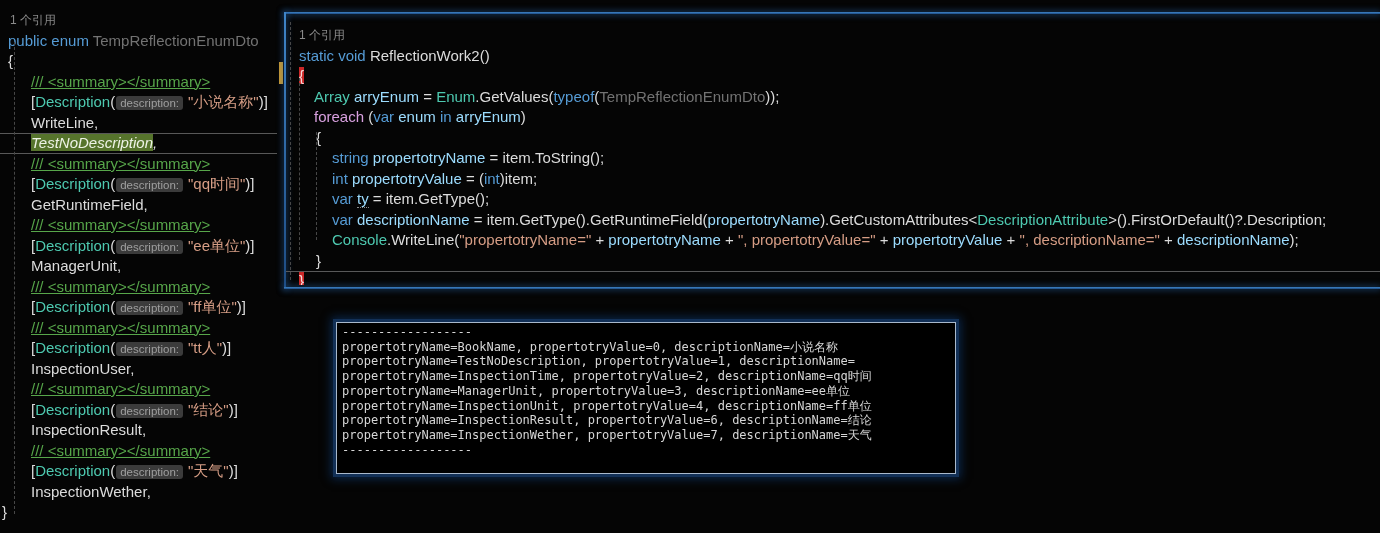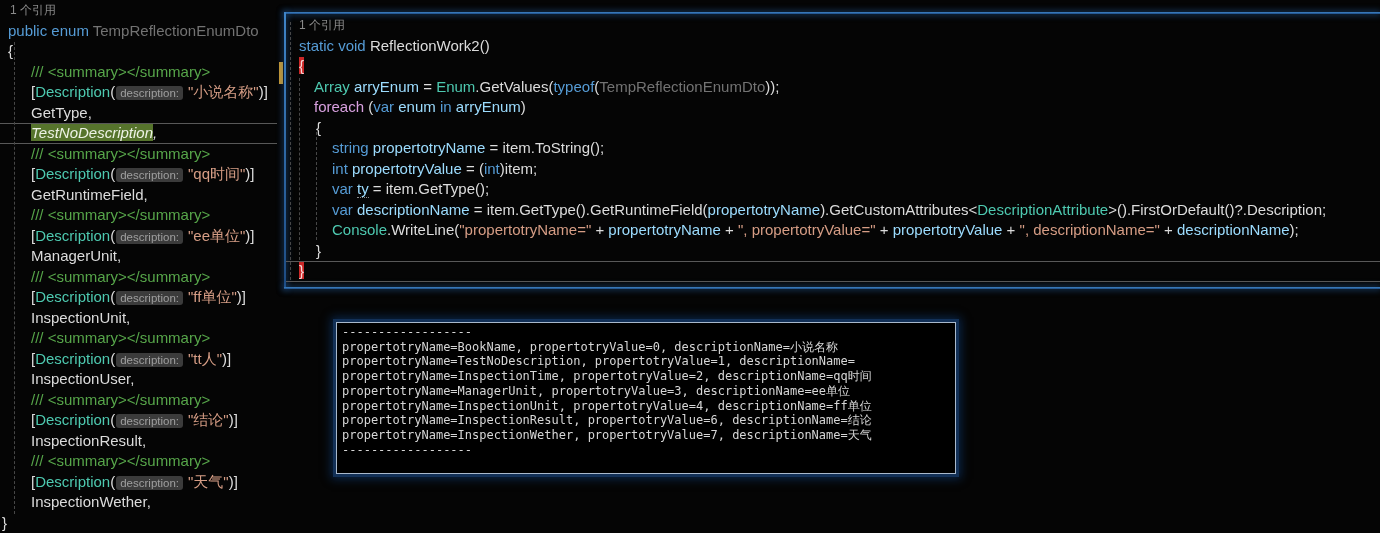--- a/index.html
+++ b/index.html
@@ -1,29 +1,29 @@
 <!DOCTYPE html>
 <html><head>
 <meta charset="utf-8">
 <style>
   html,body{margin:0;padding:0;background:#000;}
   #stage{position:relative;width:1380px;height:533px;background:#050505;overflow:hidden;
          font-family:"Liberation Sans",sans-serif;font-size:15px;color:#dcdcdc;}
   .code-pane{position:absolute;}
   .code-line{white-space:pre;height:20.5px;line-height:20.5px;}
-  .lens-line{font-size:12px;}
+  .lens-line{font-size:12px;margin-top:10px;}
   .lens-line span{color:#8a8a8a;}
   .t-kw{color:#569cd6;}
   .t-ctrl{color:#d8a0df;}
   .t-type{color:#4ec9b0;}
   .t-enumtype{color:#737373;}
   .t-var{color:#9cdcfe;}
   .t-varul{color:#9cdcfe;border-bottom:1px dotted #8a8a8a;}
   .t-str{color:#d69d85;}
-  .t-cmt{color:#57a64a;}
+  .t-cmt{color:#57a64a;text-decoration:underline;}
   .t-txt{color:#dcdcdc;}
   .t-lens{color:#8a8a8a;}
   .t-hint{background:#3b3b3b;color:#9f9f9f;font-size:11.5px;padding:1px 4px;
           border-radius:3px;margin-right:5px;margin-left:1px;}
   .t-hlgreen{background:#56742c;color:#eef3e6;}
   .t-hlred{background:#cb2727;color:#f4d7d7;}
   .current-row{box-shadow:inset 0 1px 0 #585858, inset 0 -1px 0 #585858;}
   .indent-guide{position:absolute;width:0;border-left:1px dashed #474747;}
   .peek-border{position:absolute;background:linear-gradient(180deg,#3f85c8,#1d4b82);
                box-shadow:0 0 6px 1px rgba(40,105,180,0.55);}
@@ -39,31 +39,30 @@
 <body>
 
 <div id="stage">
 
   <div id="left-code" class="code-pane" style="left:0;top:0;width:277px;height:533px;">
       <div class="code-line lens-line" style="padding-left: 10px;"><span class="t-lens">1 个引用</span></div>
       <div class="code-line" style="padding-left: 8px;"><span class="t-kw">public enum </span><span class="t-enumtype">TempReflectionEnumDto</span></div>
       <div class="code-line" style="padding-left: 8px;"><span class="t-txt">{</span></div>
       <div class="code-line" style="padding-left: 31px;"><span class="t-cmt">/// &lt;summary&gt;&lt;/summary&gt;</span></div>
       <div class="code-line" style="padding-left: 31px;"><span class="t-txt">[</span><span class="t-type">Description</span><span class="t-txt">(</span><span class="t-hint">description:</span><span class="t-str">"小说名称"</span><span class="t-txt">)]</span></div>
-      <div class="code-line" style="padding-left: 31px;"><span class="t-txt">GetType,</span></div>
+      <div class="code-line" style="padding-left: 31px;"><span class="t-txt">WriteLine,</span></div>
       <div class="code-line current-row" style="padding-left: 31px; font-style: italic;"><span class="t-hlgreen">TestNoDescription</span><span class="t-txt">,</span></div>
       <div class="code-line" style="padding-left: 31px;"><span class="t-cmt">/// &lt;summary&gt;&lt;/summary&gt;</span></div>
       <div class="code-line" style="padding-left: 31px;"><span class="t-txt">[</span><span class="t-type">Description</span><span class="t-txt">(</span><span class="t-hint">description:</span><span class="t-str">"qq时间"</span><span class="t-txt">)]</span></div>
       <div class="code-line" style="padding-left: 31px;"><span class="t-txt">GetRuntimeField,</span></div>
       <div class="code-line" style="padding-left: 31px;"><span class="t-cmt">/// &lt;summary&gt;&lt;/summary&gt;</span></div>
       <div class="code-line" style="padding-left: 31px;"><span class="t-txt">[</span><span class="t-type">Description</span><span class="t-txt">(</span><span class="t-hint">description:</span><span class="t-str">"ee单位"</span><span class="t-txt">)]</span></div>
       <div class="code-line" style="padding-left: 31px;"><span class="t-txt">ManagerUnit,</span></div>
       <div class="code-line" style="padding-left: 31px;"><span class="t-cmt">/// &lt;summary&gt;&lt;/summary&gt;</span></div>
       <div class="code-line" style="padding-left: 31px;"><span class="t-txt">[</span><span class="t-type">Description</span><span class="t-txt">(</span><span class="t-hint">description:</span><span class="t-str">"ff单位"</span><span class="t-txt">)]</span></div>
-      <div class="code-line" style="padding-left: 31px;"><span class="t-txt">InspectionUnit,</span></div>
       <div class="code-line" style="padding-left: 31px;"><span class="t-cmt">/// &lt;summary&gt;&lt;/summary&gt;</span></div>
       <div class="code-line" style="padding-left: 31px;"><span class="t-txt">[</span><span class="t-type">Description</span><span class="t-txt">(</span><span class="t-hint">description:</span><span class="t-str">"tt人"</span><span class="t-txt">)]</span></div>
       <div class="code-line" style="padding-left: 31px;"><span class="t-txt">InspectionUser,</span></div>
       <div class="code-line" style="padding-left: 31px;"><span class="t-cmt">/// &lt;summary&gt;&lt;/summary&gt;</span></div>
       <div class="code-line" style="padding-left: 31px;"><span class="t-txt">[</span><span class="t-type">Description</span><span class="t-txt">(</span><span class="t-hint">description:</span><span class="t-str">"结论"</span><span class="t-txt">)]</span></div>
       <div class="code-line" style="padding-left: 31px;"><span class="t-txt">InspectionResult,</span></div>
       <div class="code-line" style="padding-left: 31px;"><span class="t-cmt">/// &lt;summary&gt;&lt;/summary&gt;</span></div>
       <div class="code-line" style="padding-left: 31px;"><span class="t-txt">[</span><span class="t-type">Description</span><span class="t-txt">(</span><span class="t-hint">description:</span><span class="t-str">"天气"</span><span class="t-txt">)]</span></div>
       <div class="code-line" style="padding-left: 31px;"><span class="t-txt">InspectionWether,</span></div>
       <div class="code-line" style="padding-left: 2px;"><span class="t-txt">}</span></div>

